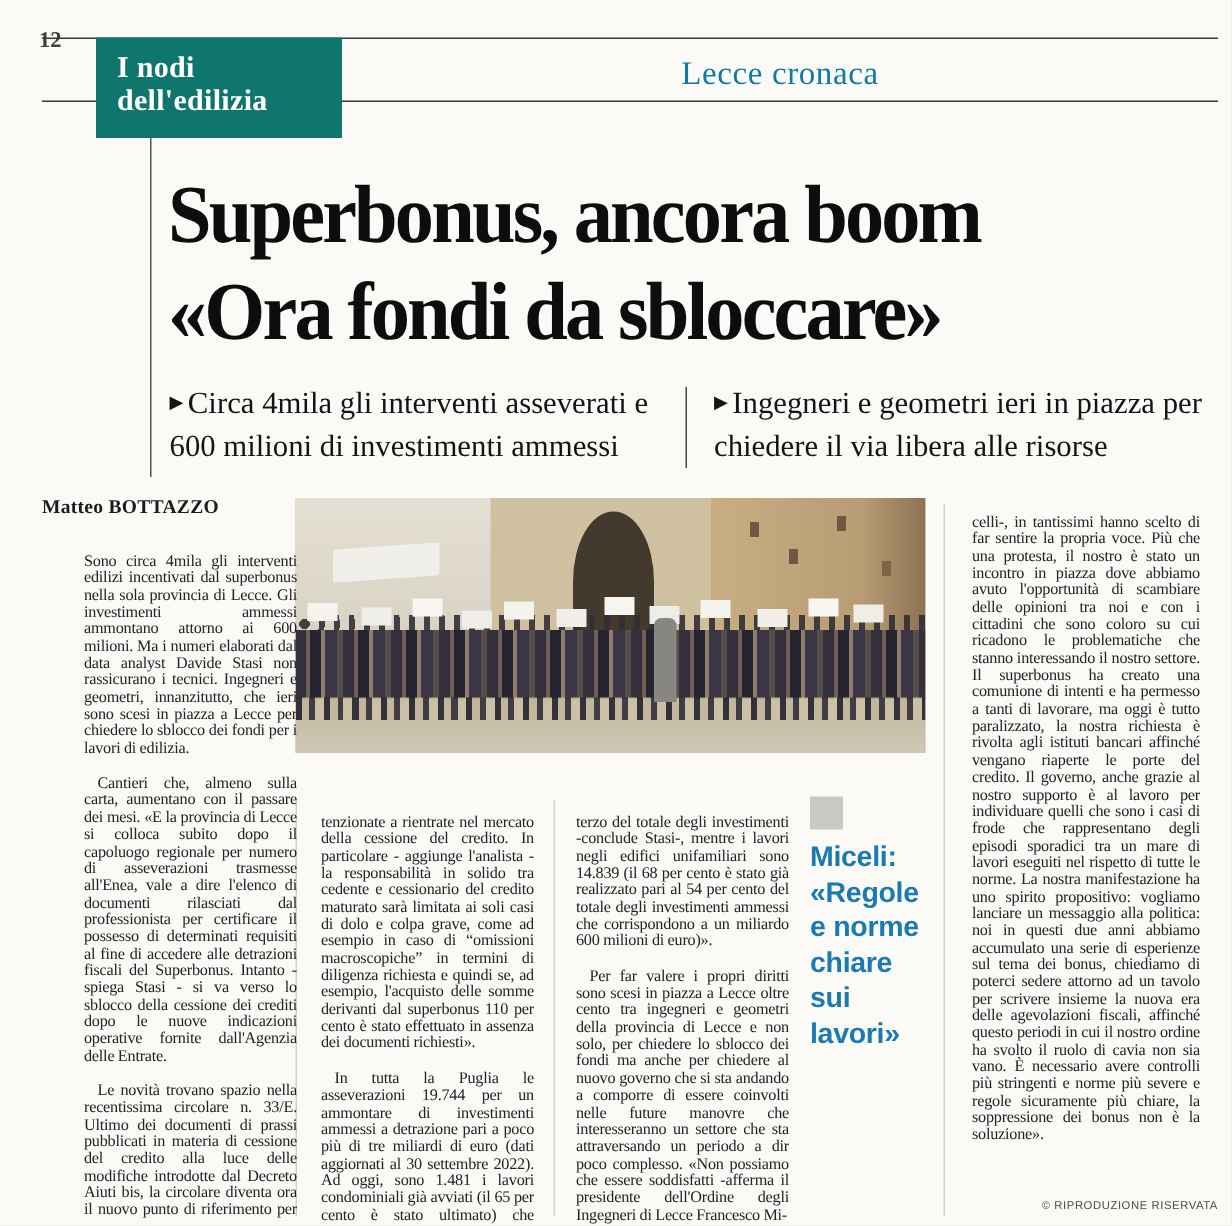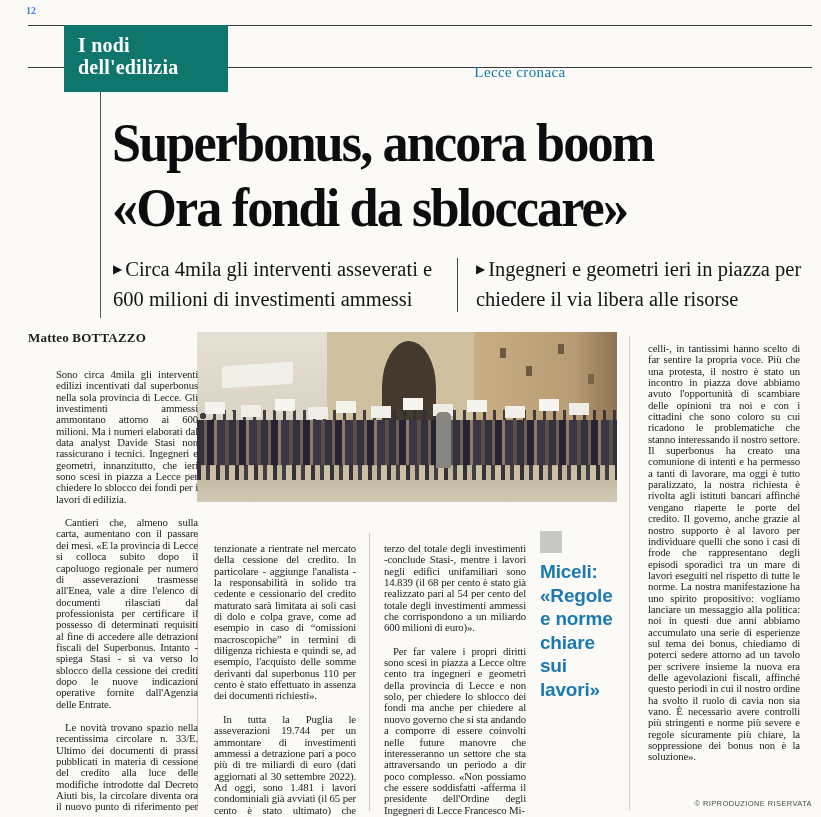--- a/index.html
+++ b/index.html
@@ -1,26 +1,26 @@
 <!DOCTYPE html>
 <html><head>
 <meta charset="utf-8">
 <style>
   html,body{margin:0;padding:0;background:#e9e7e2;}
   .page{position:relative;width:821px;height:817px;background:#fbfaf6;overflow:hidden;
         font-family:"Liberation Serif",serif;color:#1c1c1e;}
   .rule{position:absolute;height:1px;background:#3a3a3a;}
   .rule-top{top:25px;left:28px;width:784px;}
   .rule-mid{top:67px;left:28px;width:784px;}
-  .page-number{position:absolute;top:5px;left:26px;font-size:10px;font-weight:bold;color:#3b82f6;}
+  .page-number{position:absolute;top:19px;left:26px;font-size:15px;font-weight:bold;color:#404040;}
   .kicker-box{position:absolute;top:25px;left:64px;width:164px;height:67px;background:#0f766e;
         color:#fff;z-index:3;box-sizing:border-box;padding:9px 8px 0 14px;font-size:20px;
         font-weight:bold;line-height:22px;white-space:pre-line;letter-spacing:.2px;}
   .section-title{position:absolute;top:36px;left:228px;width:584px;text-align:center;
-        font-size:15px;color:#0f7aa6;letter-spacing:.4px;margin-top:28px;}
+        font-size:22px;color:#0f7aa6;letter-spacing:.4px;}
   .vline{position:absolute;left:100px;top:92px;width:1px;height:226px;background:#555;}
   .headline{position:absolute;left:112px;top:110px;width:700px;font-size:55px;line-height:65px;
         font-weight:bold;letter-spacing:-2px;color:#0d0d0f;white-space:pre-line;
         transform:scaleX(.95);transform-origin:left top;}
   .subhead{position:absolute;top:256px;font-size:20.5px;line-height:27px;color:#141416;}
   .subhead-left{left:113px;width:340px;}
   .subhead-right{left:476px;width:342px;}
   .subhead .marker{font-size:12px;position:relative;top:-3px;margin-right:3px;}
   .subhead-divider{position:absolute;left:457px;top:258px;width:1px;height:54px;background:#444;}
   .byline{position:absolute;left:28px;top:330px;font-size:13px;font-weight:bold;letter-spacing:.2px;}

